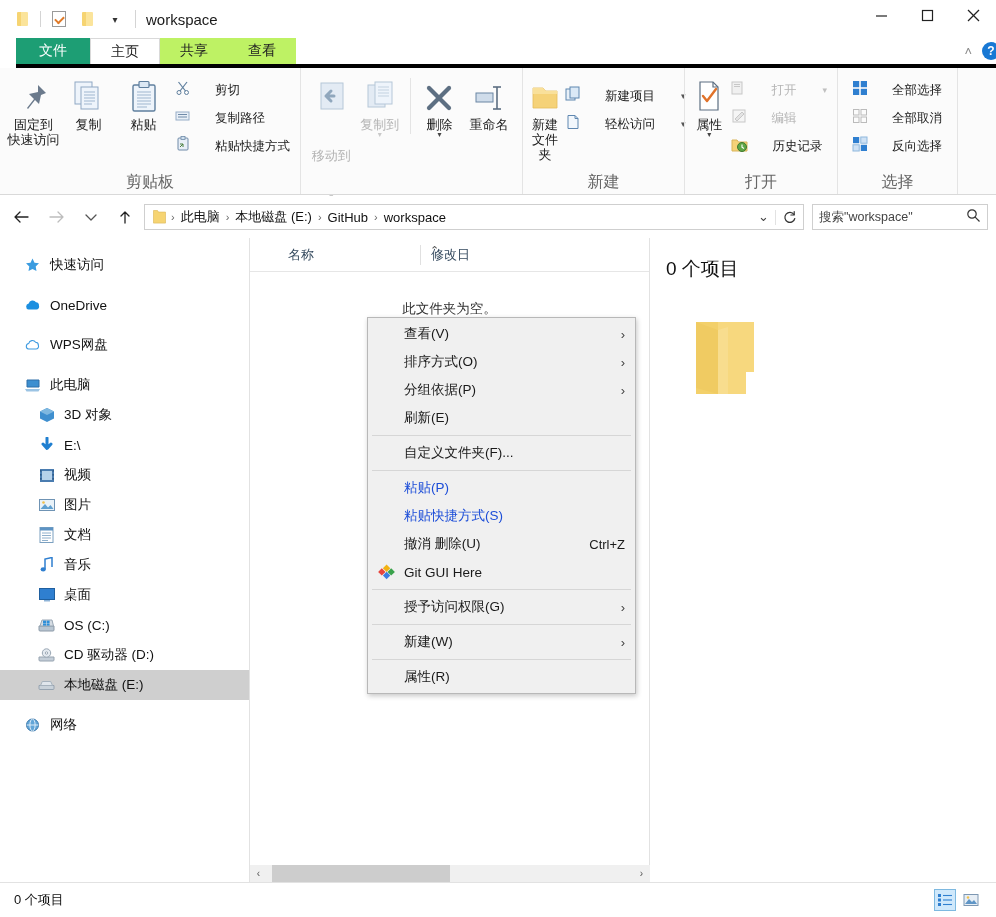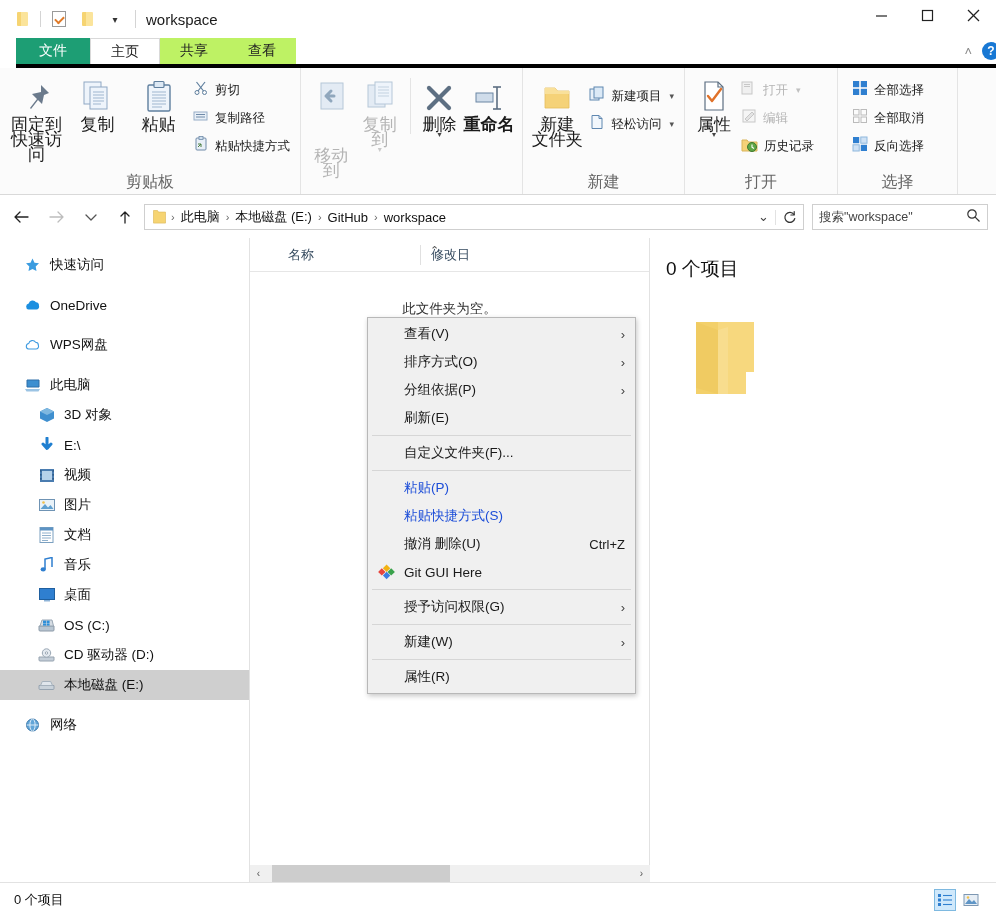--- a/index.html
+++ b/index.html
@@ -78,23 +78,23 @@
   .rgroup { position:relative; display:flex; flex-direction:column; }
   .rgroup + .rgroup { border-left:1px solid #e4e4e4; }
   .rgroup-body { flex:1; display:flex; align-items:flex-start; padding:6px 6px 0 6px; }
   .rgroup-label { height:24px; font-size:16px; color:#666; display:flex; align-items:center; justify-content:center; }
 
   .bigbtn {
     display:flex; flex-direction:column; align-items:center; justify-content:flex-start;
     width:64px; padding-top:4px; cursor:default;
   }
   .bigbtn .ic { height:36px; display:flex; align-items:flex-end; justify-content:center; }
-  .bigbtn .lb { font-size:17px; color:#1a1a1a; text-align:center; line-height:15px; margin-top:3px; }
+  .bigbtn .lb { font-size:13px; color:#1a1a1a; text-align:center; line-height:15px; margin-top:3px; }
   .smallcol { display:flex; flex-direction:column; padding-top:2px; }
-  .smallbtn { display:flex; align-items:center; gap:6px; height:28px; padding:0 4px; }
+  .smallbtn { display:flex; align-items:center; gap:24px; height:28px; padding:0 4px; }
   .smallbtn .lb { font-size:12.5px; color:#1a1a1a; white-space:nowrap; }
   .smallbtn.dis .lb { color:#b4b4b4; }
   .sm-caret { font-size:9px; color:#555; margin-left:2px; }
   .dd-caret { font-size:8px; color:#444; line-height:6px; }
 
   
   .addrrow {
     position:absolute; left:0; top:196px; width:996px; height:42px;
     display:flex; align-items:center; background:#fff;
   }
@@ -341,21 +341,21 @@
         <div class="bigbtn" style="width:48px;">
           <div class="ic">
             <svg width="30" height="32" viewBox="0 0 30 32">
               <line x1="5" y1="6" x2="25" y2="26" stroke="#5d6f82" stroke-width="4.2" stroke-linecap="round"></line>
               <line x1="25" y1="6" x2="5" y2="26" stroke="#5d6f82" stroke-width="4.2" stroke-linecap="round"></line>
             </svg>
           </div>
           <div class="lb">删除</div>
           <div class="dd-caret">▾</div>
         </div>
-        <div class="bigbtn" style="width:58px;font-weight:bold;">
+        <div class="bigbtn" style="width:58px;">
           <div class="ic">
             <svg width="34" height="32" viewBox="0 0 34 32">
               <rect x="4" y="11" width="17" height="9" fill="#cfdcea" stroke="#6b86a3"></rect>
               <line x1="25" y1="5" x2="25" y2="27" stroke="#5d6f82" stroke-width="1.6"></line>
               <line x1="21" y1="5" x2="29" y2="5" stroke="#5d6f82" stroke-width="1.6"></line>
               <line x1="21" y1="27" x2="29" y2="27" stroke="#5d6f82" stroke-width="1.6"></line>
             </svg>
           </div>
           <div class="lb">重命名</div>
         </div>

